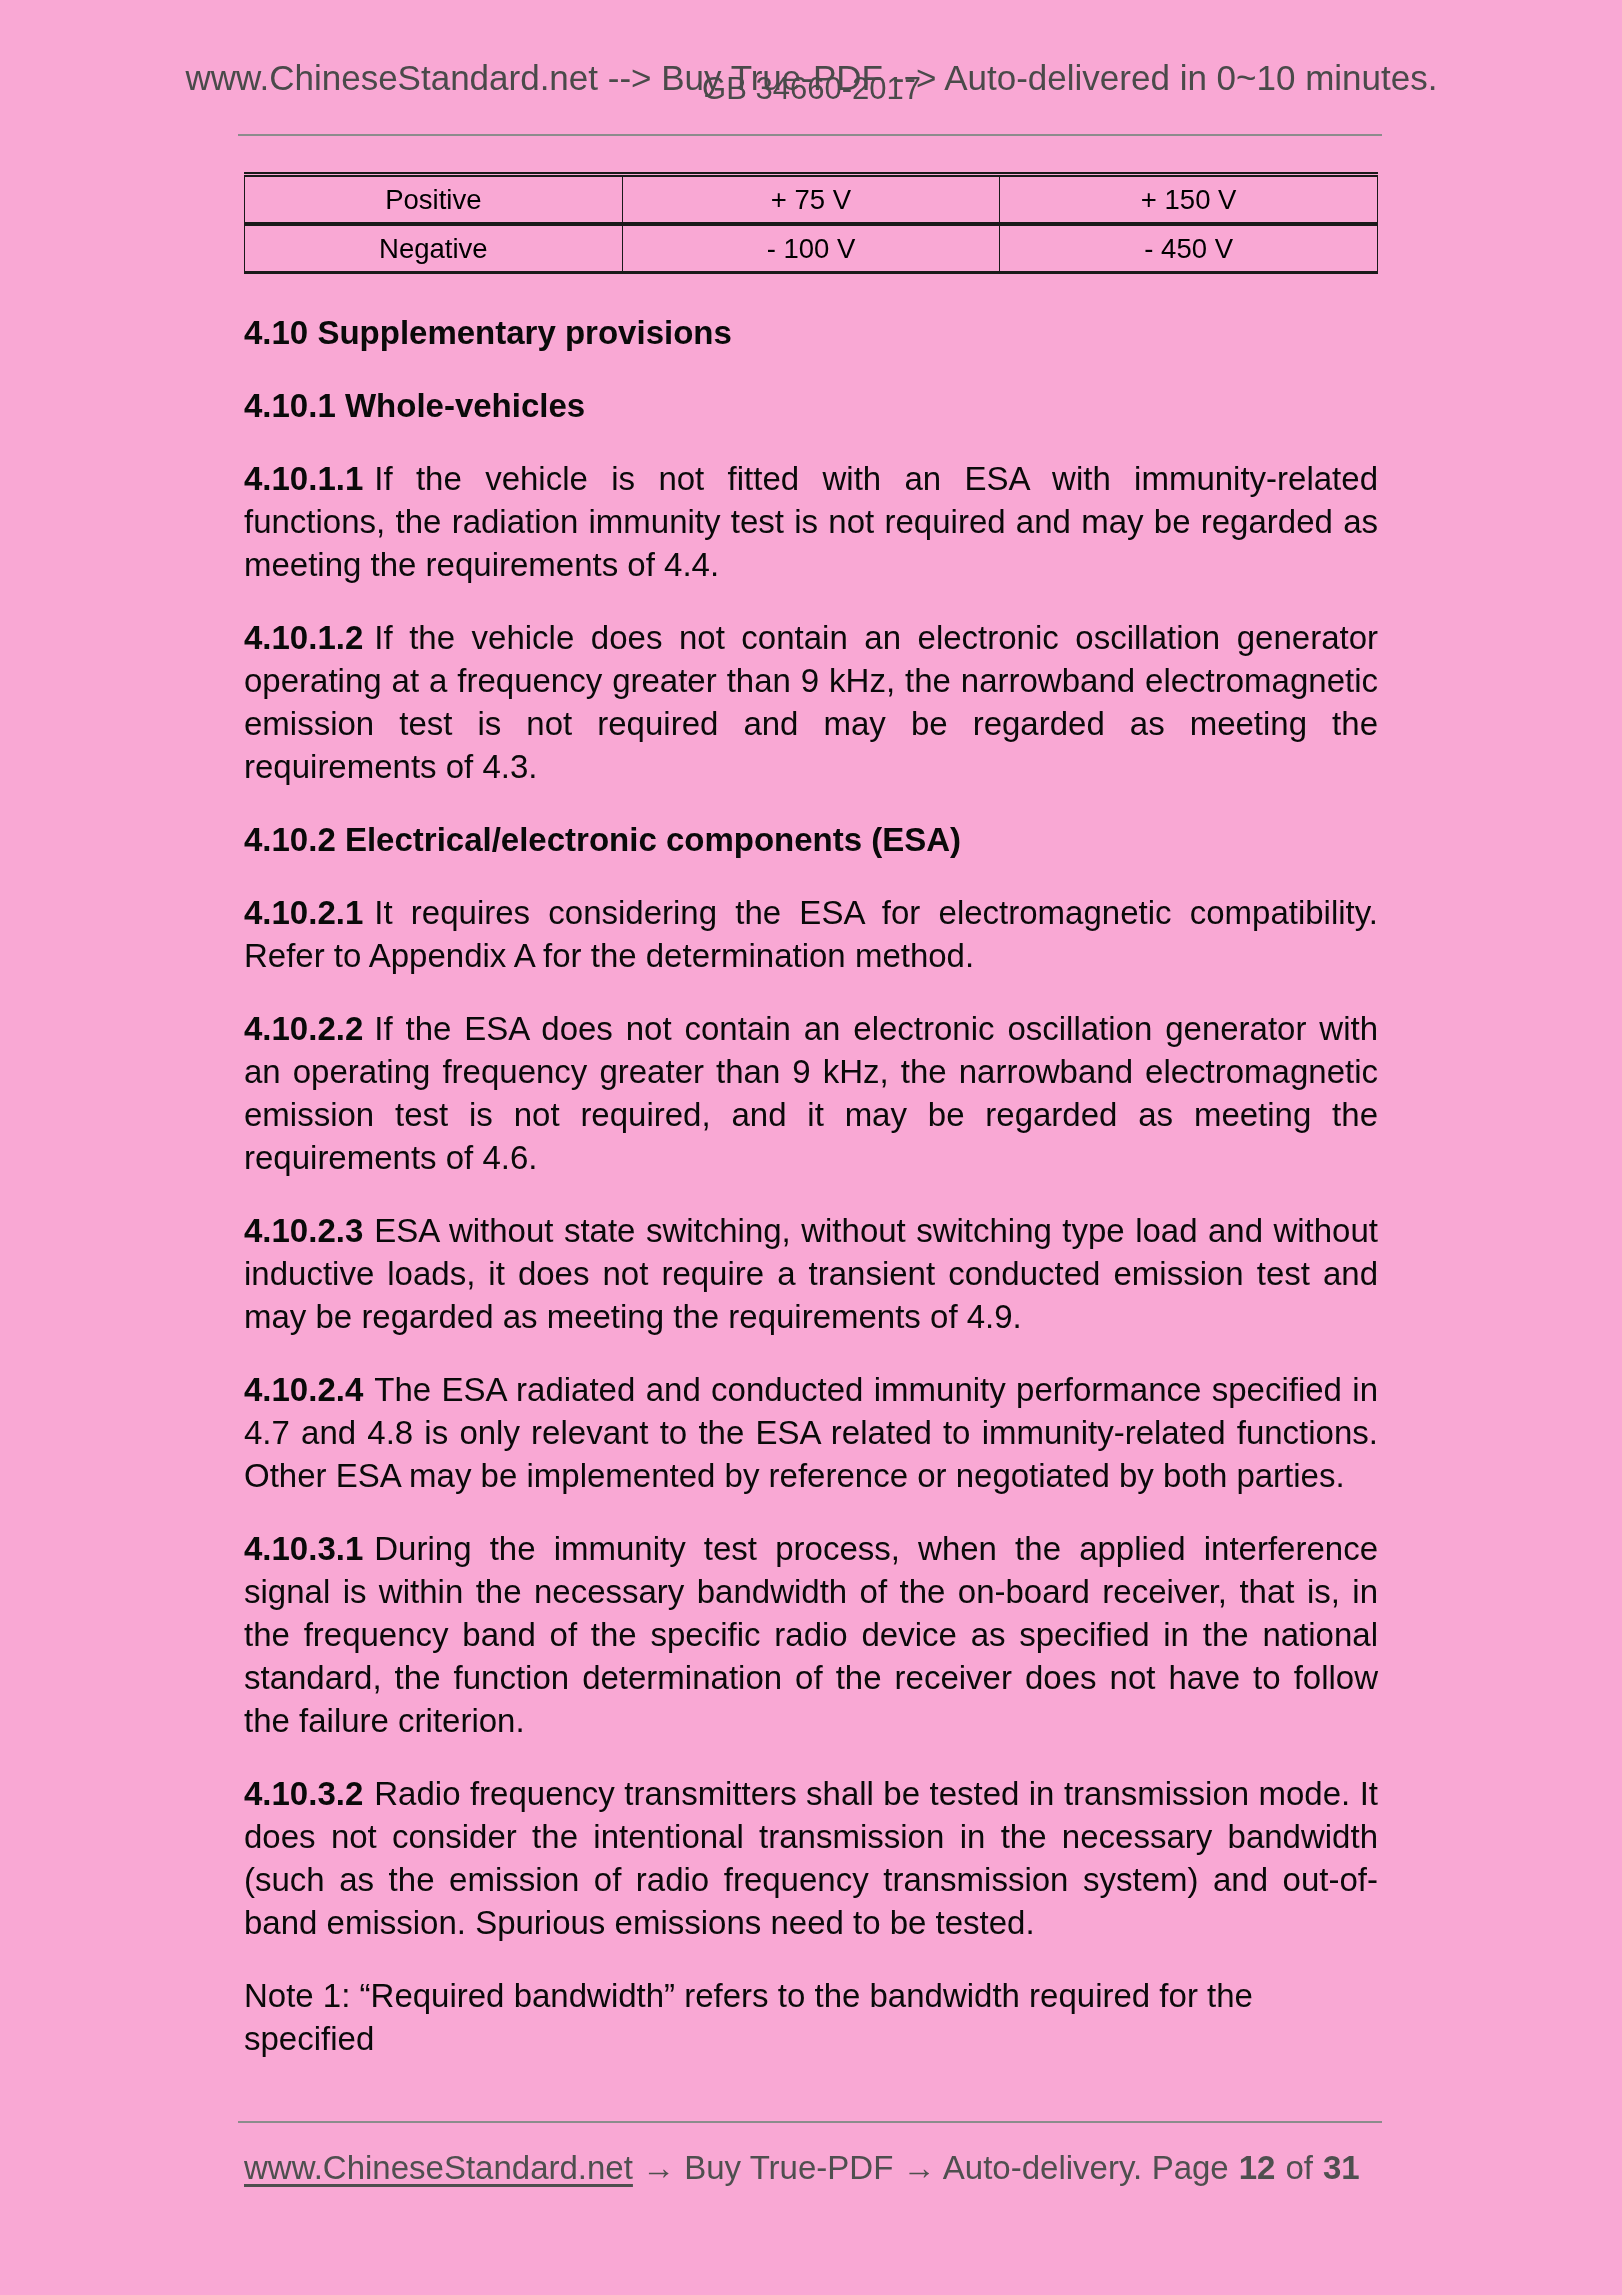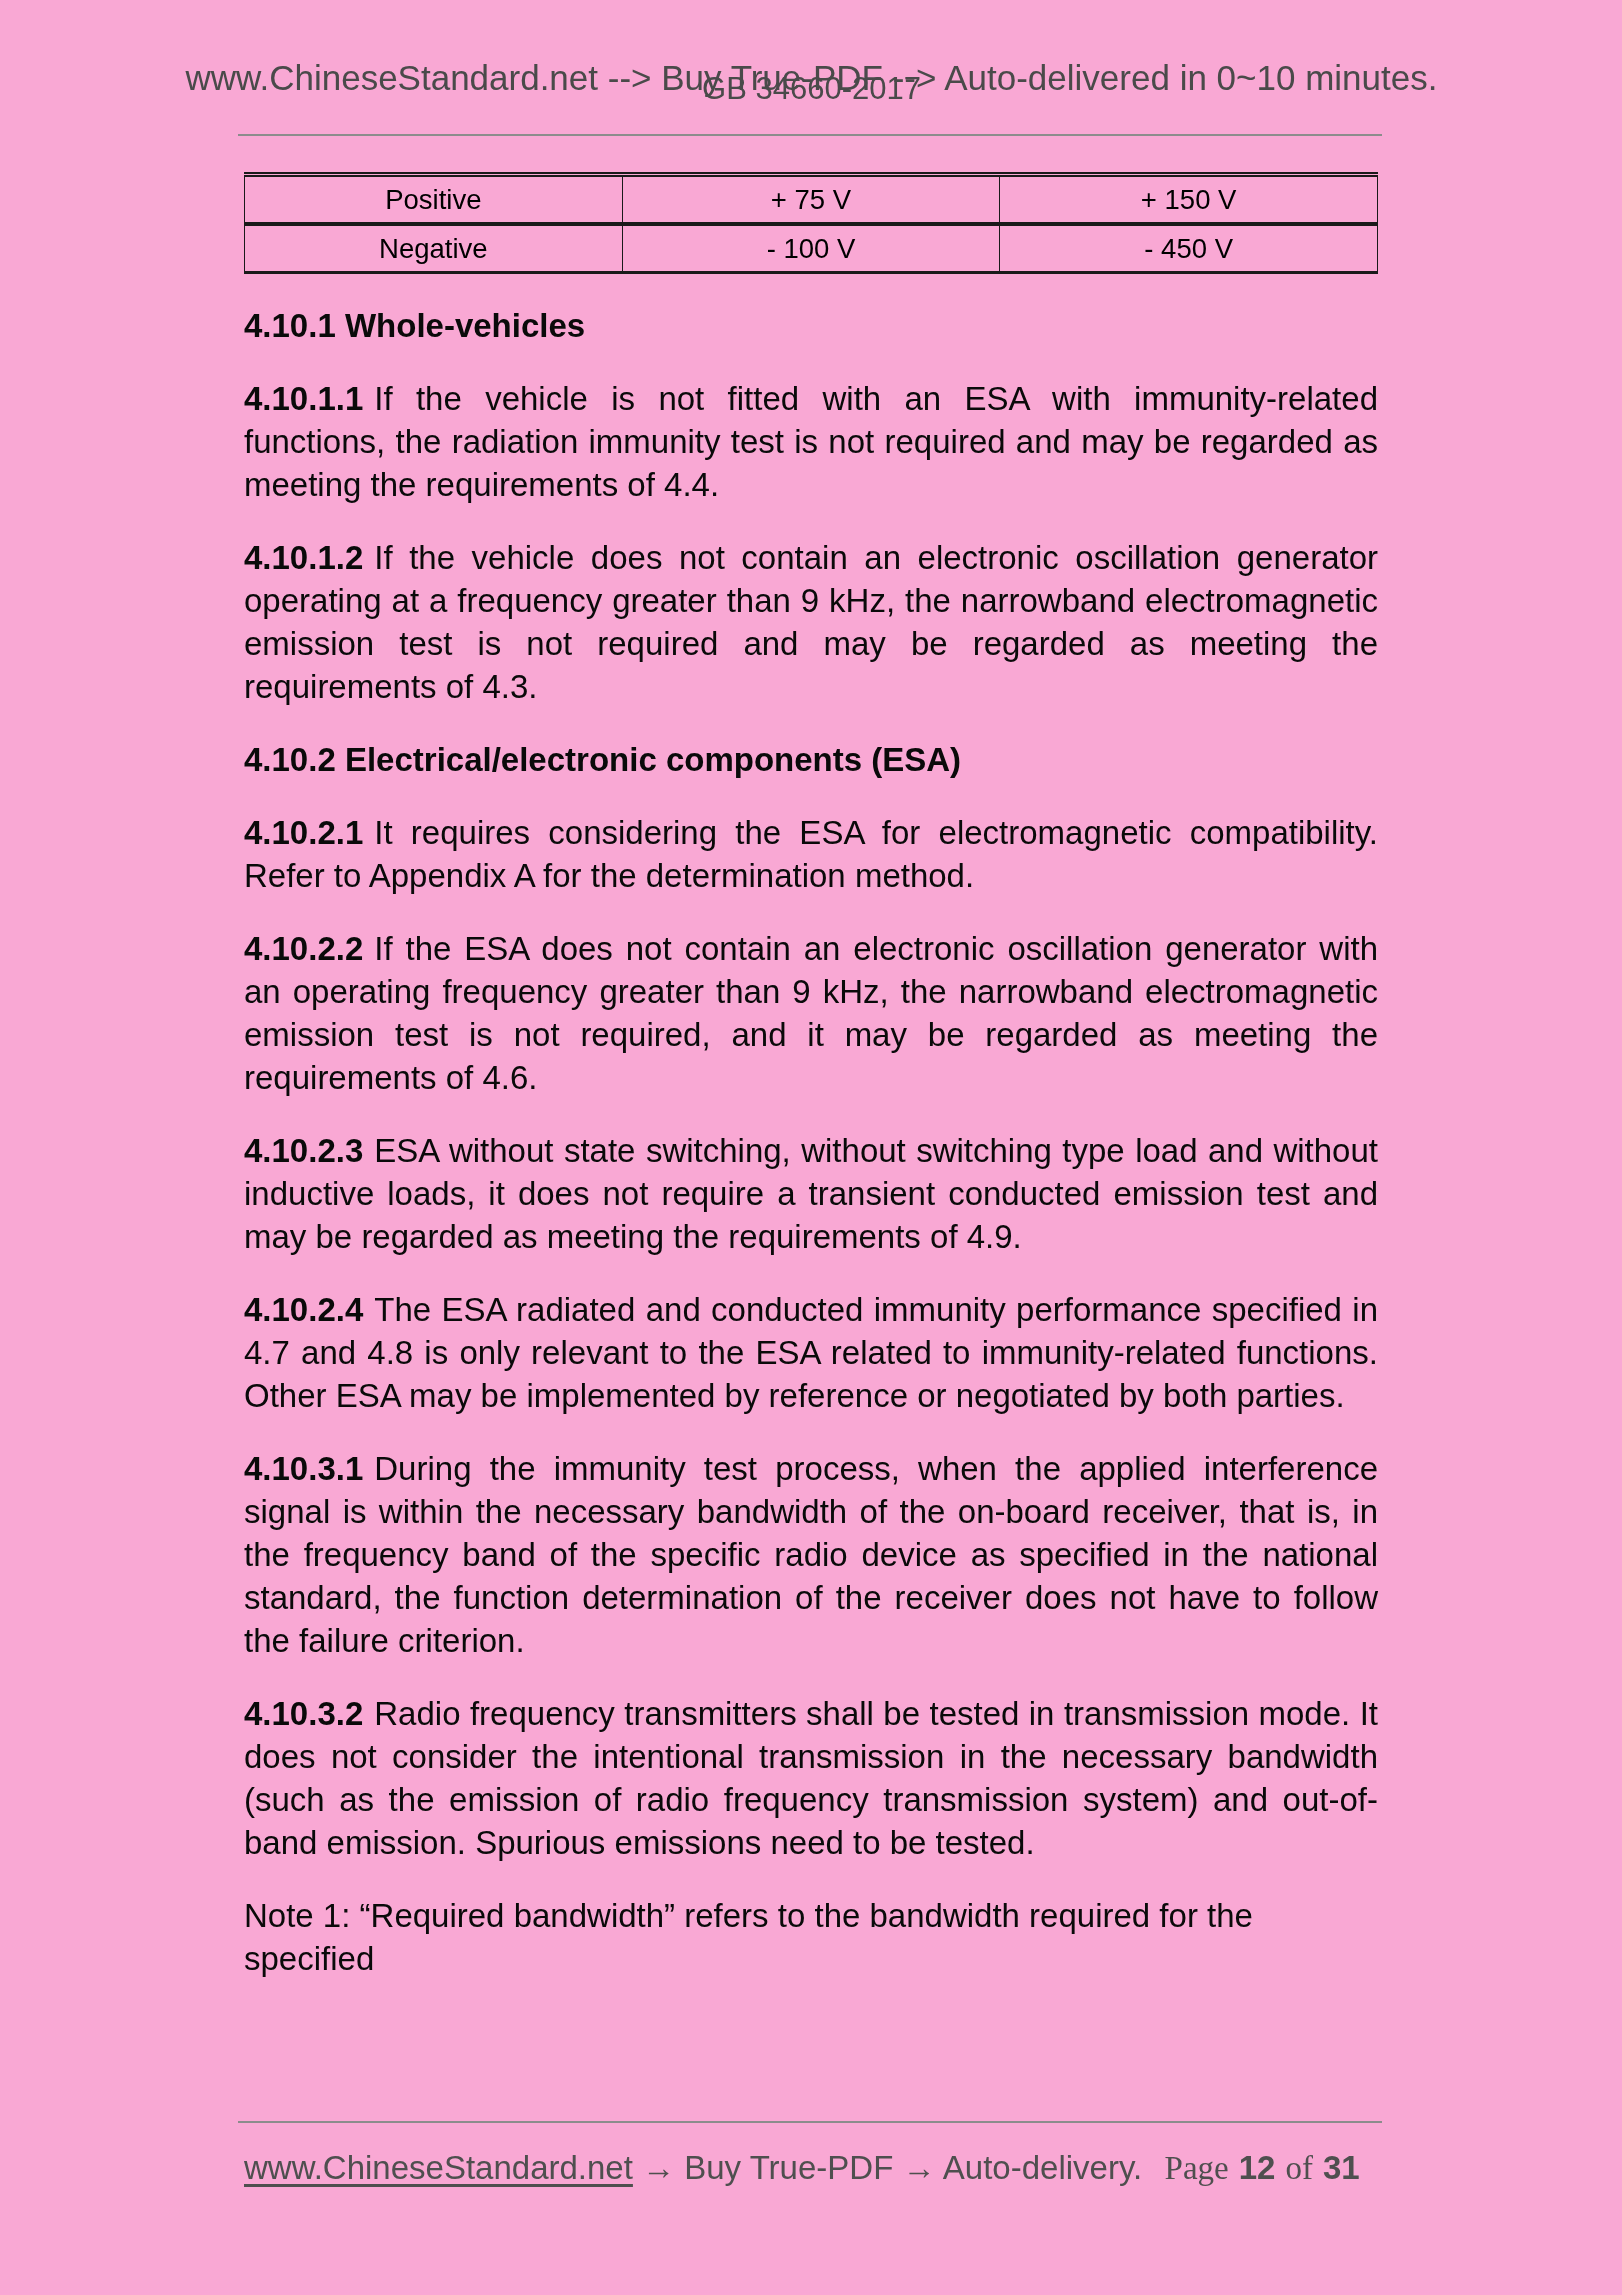--- a/index.html
+++ b/index.html
@@ -72,21 +72,21 @@
     position:absolute;top:2148px;left:244px;width:1134px;
     display:flex;justify-content:space-between;align-items:center;
     font-size:33px;line-height:40px;color:#4f4f4f;white-space:nowrap;
   }
   .footer-left{color:#4f4f4f;}
   .footer-link{
     color:#4f4f4f;text-decoration:underline;text-underline-offset:5px;cursor:pointer;
   }
   .footer-page{color:#4f4f4f;margin-right:13.3px;}
   .footer-page .pg-num{font-weight:bold;margin:0 5px;}
-  .footer-page .pg-word{margin:0 5px;font-family:Liberation Serif, serif;}
+  .footer-page .pg-word{margin:0 5px;}
 </style>
 </head>
 <body>
 
 <div class="page">
 
   <div class="header-text">www.ChineseStandard.net --&gt; Buy True-PDF --&gt; Auto-delivered in 0~10 minutes.</div>
   <div class="header-overlay">GB 34660-2017</div>
   <div class="rule header-rule"></div>
 
@@ -100,20 +100,21 @@
           <td>+ 150 V</td>
         </tr>
         <tr>
           <td>Negative</td>
           <td>- 100 V</td>
           <td>- 450 V</td>
         </tr>
       </tbody>
     </table>
 
+    <div class="heading first">4.10 Supplementary provisions</div>
 
     <div class="heading">4.10.1 Whole-vehicles</div>
 
     <p class="para"><span class="num">4.10.1.1</span><span>If the vehicle is not fitted with an ESA with immunity-related functions, the radiation immunity test is not required and may be regarded as meeting the requirements of 4.4.</span></p>
 
     <p class="para"><span class="num">4.10.1.2</span><span>If the vehicle does not contain an electronic oscillation generator operating at a frequency greater than 9 kHz, the narrowband electromagnetic emission test is not required and may be regarded as meeting the requirements of 4.3.</span></p>
 
     <div class="heading">4.10.2 Electrical/electronic components (ESA)</div>
 
     <p class="para"><span class="num">4.10.2.1</span><span>It requires considering the ESA for electromagnetic compatibility. Refer to Appendix A for the determination method.</span></p>

